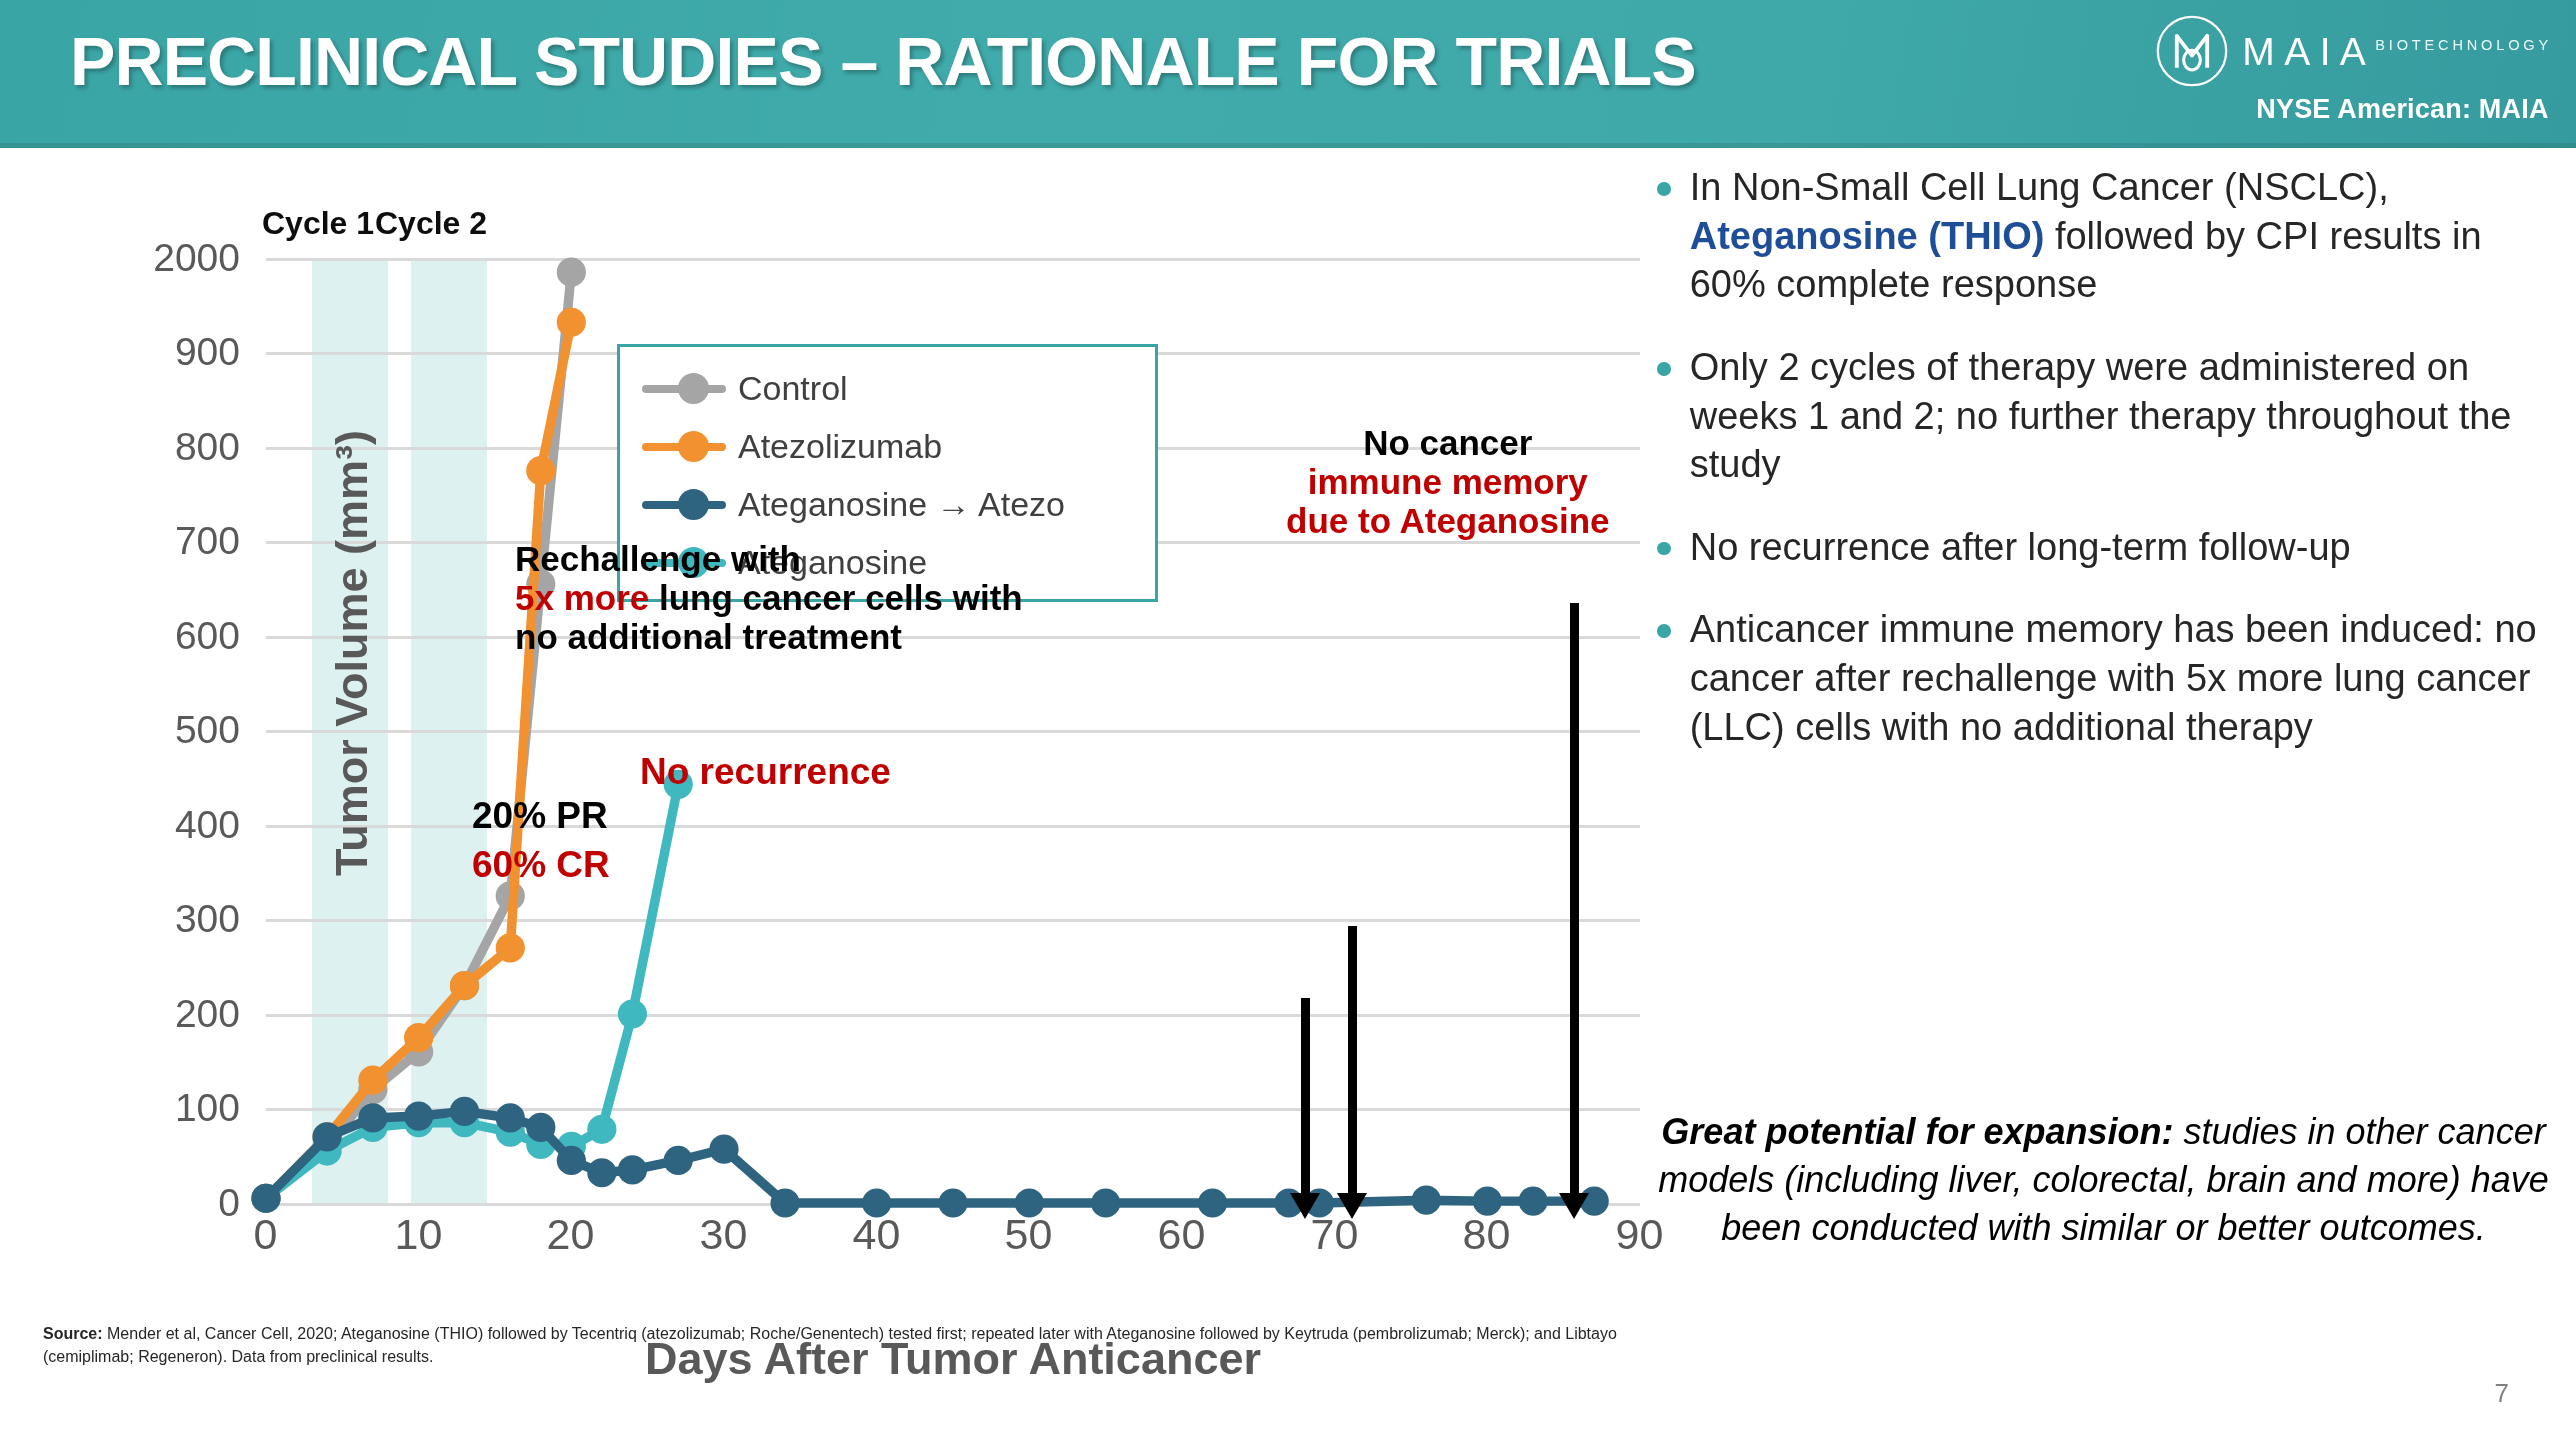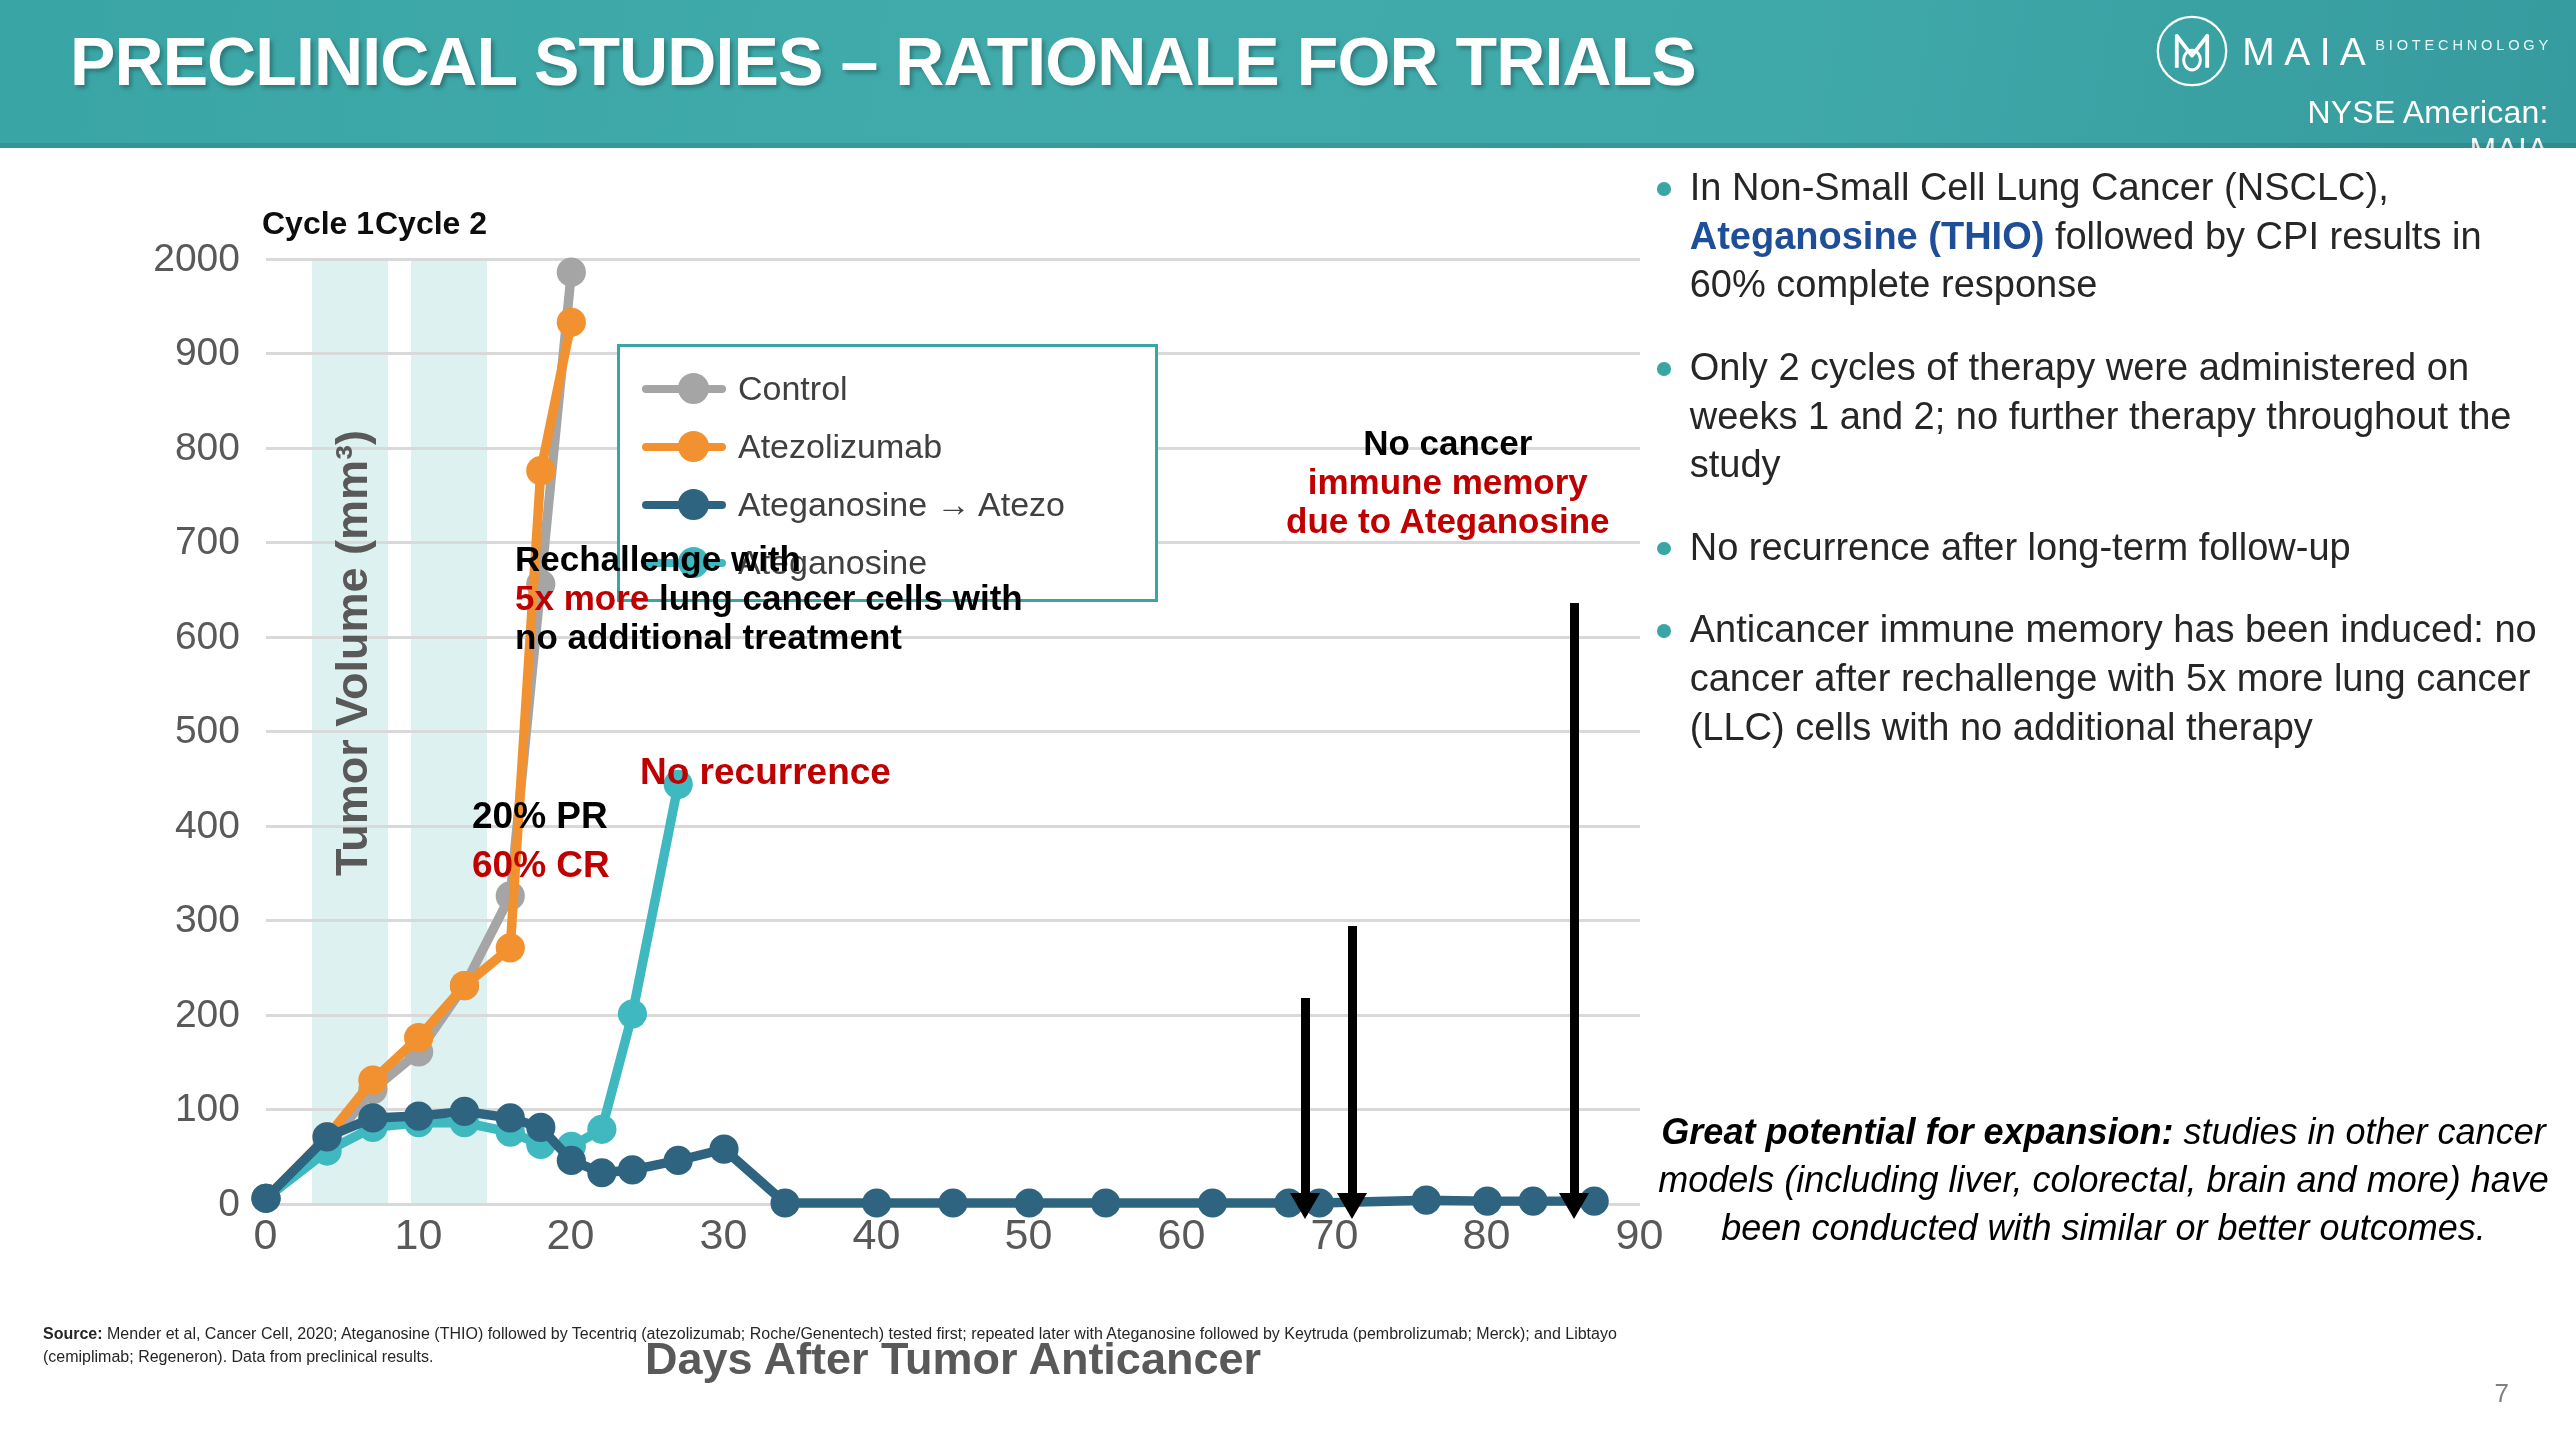--- a/index.html
+++ b/index.html
@@ -25,21 +25,21 @@
     text-shadow:2.6px 2.6px 4.3px rgba(0,0,0,.28);
     white-space:nowrap;
   }
   #logo-block{position:absolute;right:24px;top:10.3px;width:309px;height:129px;}
   #logo-row{display:flex;align-items:center;justify-content:flex-end;gap:12px;height:82px;}
   #logo-mark{width:76px;height:76px;flex:0 0 auto;}
   #logo-words{display:flex;flex-direction:row;align-items:flex-start;line-height:1;}
   #logo-maia{font-size:39px;color:#fff;letter-spacing:9.4px;font-weight:400;}
   #logo-bio{font-size:14.6px;color:#eafafa;letter-spacing:3.8px;margin-top:6px;font-weight:400;}
   #ticker{
-    text-align:right;color:#ffffff;font-size:32px;font-weight:normal;margin-top:1.7px;
+    text-align:right;color:#ffffff;font-size:27px;font-weight:bold;margin-top:1.7px;
     padding-right:3.4px;letter-spacing:0.2px;
   }
 
   
   #chart-panel{position:absolute;left:0;top:148px;width:1631px;height:1168px;}
   #plot{
     position:absolute;left:266px;top:110px;width:1374px;height:945px;
   }
   .gridline{position:absolute;left:0;width:1374px;height:2.6px;background:#d9d9d9;}
   .band{position:absolute;top:0;height:945px;background:#d7efee;opacity:.85;}

